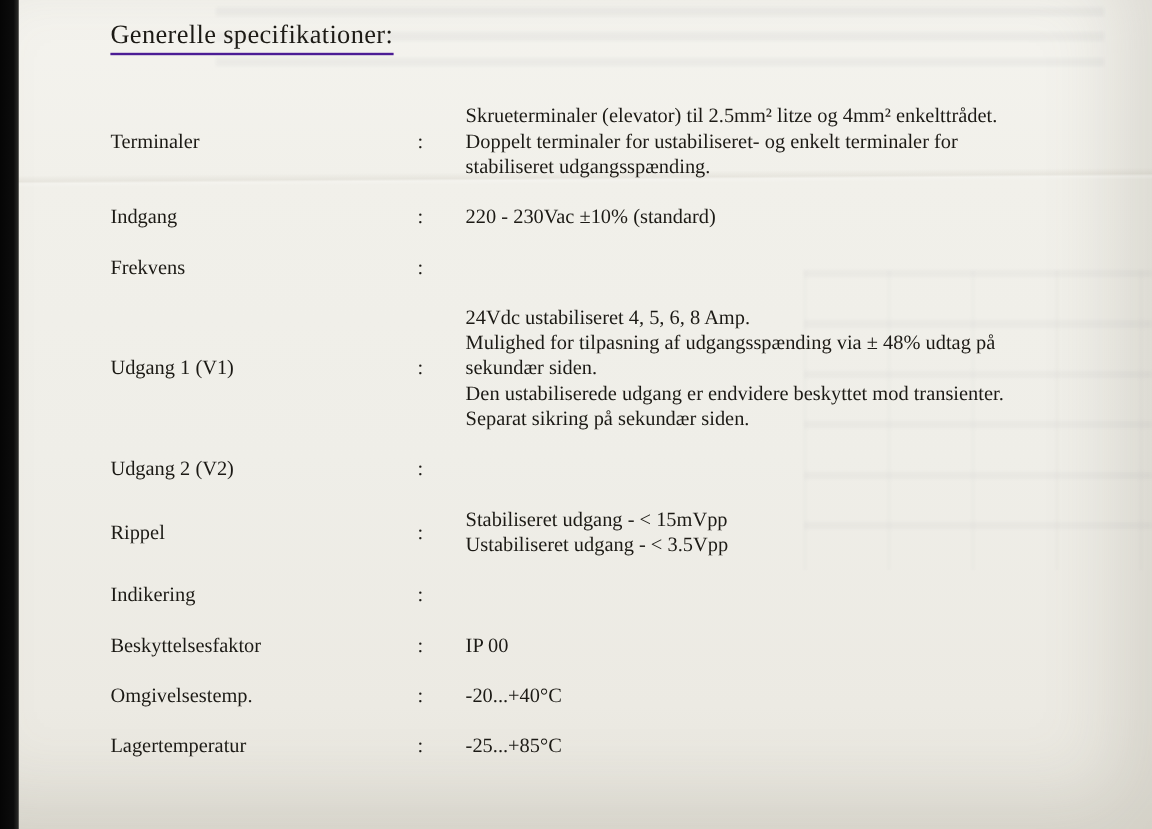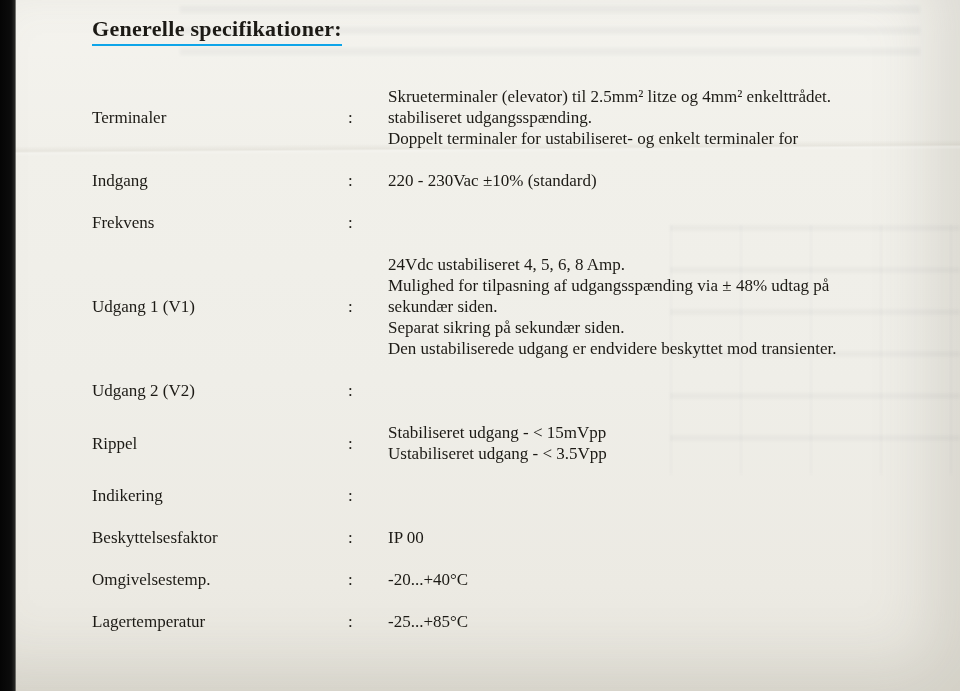--- a/index.html
+++ b/index.html
@@ -75,23 +75,23 @@
   .content {
     position: absolute;
     left: 92px;
     top: 16px;
     right: 28px;
     z-index: 3;
   }
   .title {
     display: inline-block;
     font-size: 22px;
-    font-weight: bold;
+    font-weight: normal;
     letter-spacing: 0.3px;
-    border-bottom: 2px solid #0ea5e9;
+    border-bottom: 2px solid #4c1d95;
     padding-bottom: 2px;
     margin-bottom: 40px;
   }
   .spec-table {
     font-size: 17px;
     line-height: 21px;
   }
   .row {
     display: flex;
     align-items: center;
@@ -125,22 +125,22 @@
 <div class="content">
   <div class="title">Generelle specifikationer:</div>
 
   <div class="spec-table">
 
     <div class="row">
       <div class="label">Terminaler</div>
       <div class="colon">:</div>
       <div class="value">
         <div class="line">Skrueterminaler (elevator) til 2.5mm² litze og 4mm² enkelttrådet.</div>
+        <div class="line">Doppelt terminaler for ustabiliseret- og enkelt terminaler for</div>
         <div class="line">stabiliseret udgangsspænding.</div>
-        <div class="line">Doppelt terminaler for ustabiliseret- og enkelt terminaler for</div>
       </div>
     </div>
 
     <div class="row">
       <div class="label">Indgang</div>
       <div class="colon">:</div>
       <div class="value">
         <div class="line">220 - 230Vac ±10% (standard)</div>
       </div>
     </div>
@@ -150,22 +150,22 @@
       <div class="colon">:</div>
     </div>
 
     <div class="row">
       <div class="label">Udgang 1 (V1)</div>
       <div class="colon">:</div>
       <div class="value">
         <div class="line">24Vdc ustabiliseret 4, 5, 6, 8 Amp.</div>
         <div class="line">Mulighed for tilpasning af udgangsspænding via ± 48% udtag på</div>
         <div class="line">sekundær siden.</div>
+        <div class="line">Den ustabiliserede udgang er endvidere beskyttet mod transienter.</div>
         <div class="line">Separat sikring på sekundær siden.</div>
-        <div class="line">Den ustabiliserede udgang er endvidere beskyttet mod transienter.</div>
       </div>
     </div>
 
     <div class="row">
       <div class="label">Udgang 2 (V2)</div>
       <div class="colon">:</div>
       <div class="value">
       </div>
     </div>
 

